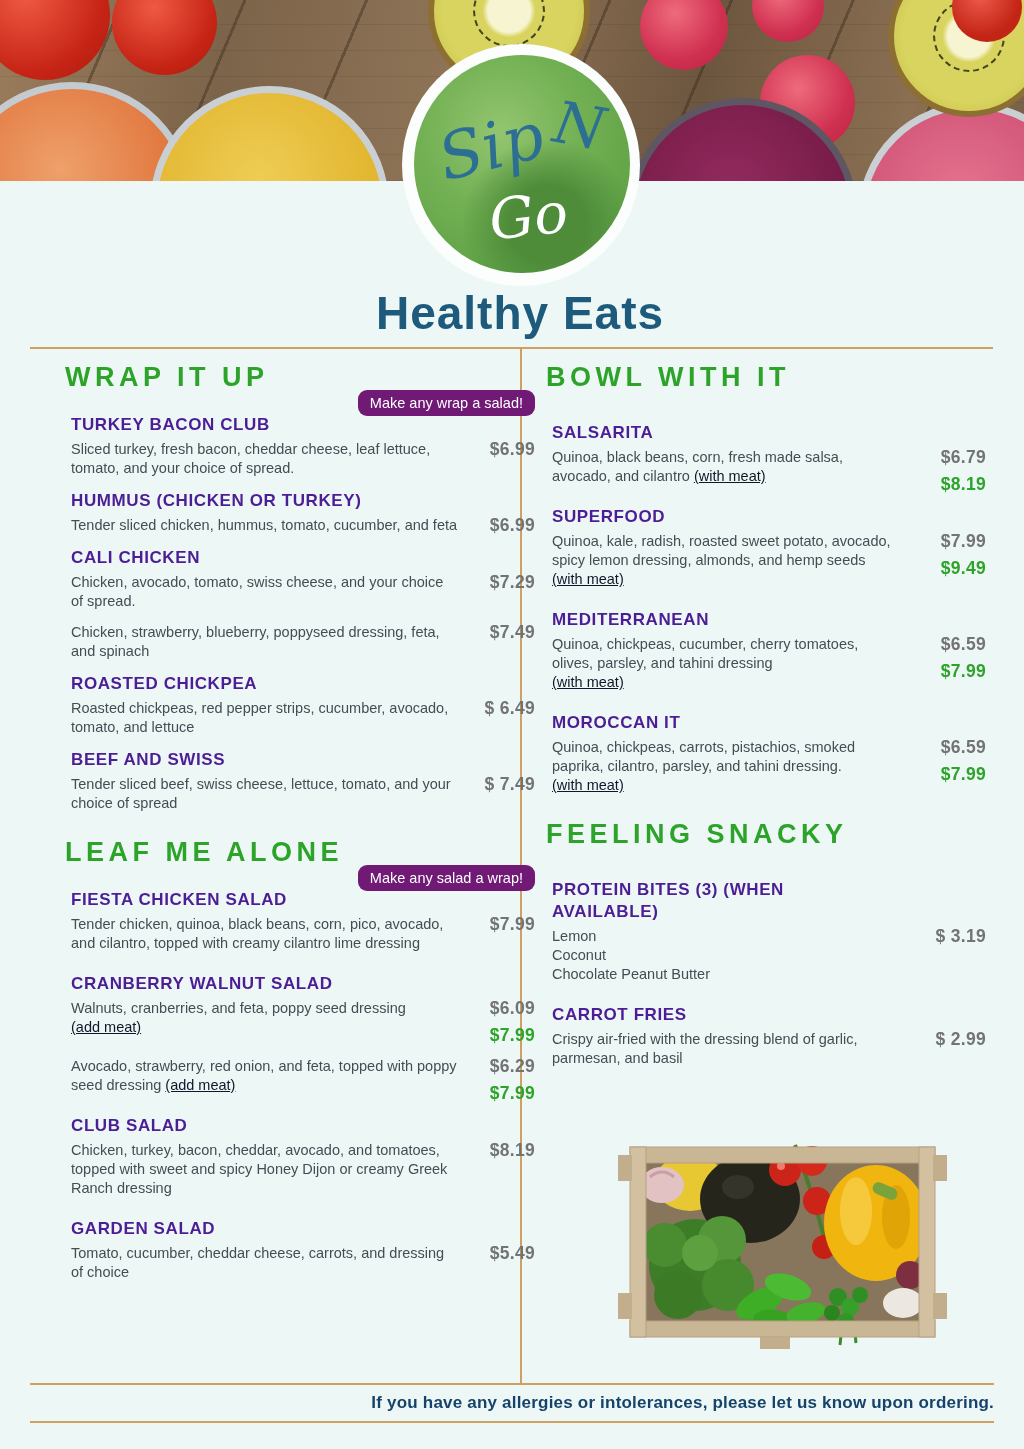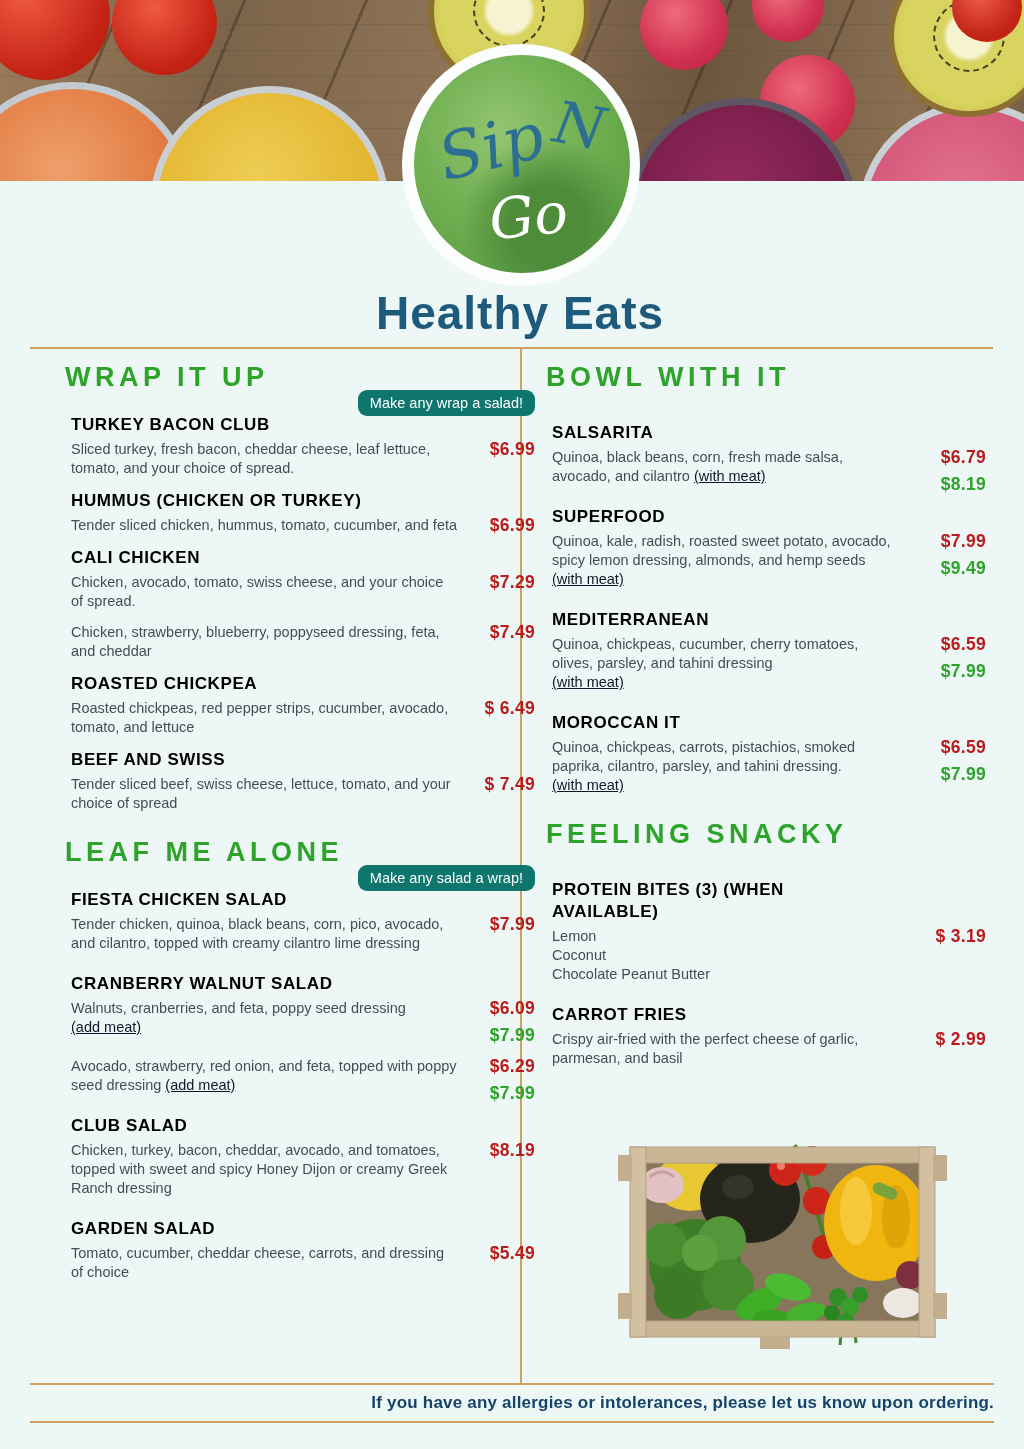--- a/index.html
+++ b/index.html
@@ -47,40 +47,40 @@
   .vline{position:absolute;left:520px;top:348px;width:2px;height:1036px;background:#cfa05f;}
 
   
   .col{position:absolute;top:360px;}
   .col-left{left:36px;width:470px;margin-left:29px;}
   .col-right{left:546px;width:440px;}
   .sec-head{position:relative;height:48px;margin-bottom:6px;}
   .col-right .sec-head{margin-bottom:14px;}
   .sec-2{margin-top:22px;}
   .heading{margin:0;font-size:27px;line-height:34px;font-weight:bold;letter-spacing:4.5px;color:#2da32a;}
-  .badge{position:absolute;right:0;bottom:-8px;background:#0f766e;color:#ffffff;
+  .badge{position:absolute;right:0;bottom:-8px;background:#701a75;color:#ffffff;
     font-size:14.5px;padding:5px 12px;border-radius:9px;white-space:nowrap;}
 
   .item{position:relative;margin-bottom:12px;}
   .sec-salads .item{margin-bottom:20px;}
   .col-right .sec-bowls .item{margin-bottom:20px;}
   .col-right .sec-snacks .item{margin-bottom:20px;}
-  .iname{margin:0 0 4px 0;font-size:17px;line-height:22px;font-weight:bold;letter-spacing:.6px;color:#000000;}
+  .iname{margin:0 0 4px 0;font-size:17px;line-height:22px;font-weight:bold;letter-spacing:.6px;color:#4c1d95;}
   .col-left .iname{padding-left:6px;}
   .col-right .iname{padding-left:6px;}
   .irow{position:relative;}
   .idesc{margin:0;font-size:14.5px;line-height:19px;color:#444d54;}
   .col-left .idesc{width:388px;padding-left:6px;}
   .col-right .idesc{width:348px;padding-left:6px;}
   .note{color:#0f172a;text-decoration:underline;}
   .note.block{display:block;}
   .fl{display:block;}
   .iprice{position:absolute;right:0;top:-4px;text-align:right;}
   .iprice span{display:block;font-size:17.5px;line-height:27px;font-weight:bold;letter-spacing:.3px;}
-  .p-blue{color:#b91c1c;}
+  .p-blue{color:#737373;}
   .p-green{color:#2da32a;}
 
   
   .veg{position:absolute;left:610px;top:1125px;}
 
   
   .footer{position:absolute;left:30px;top:1383px;width:964px;}
   .footer .rule{height:2px;background:#cfa05f;}
   .footer p{margin:8px 0;text-align:right;font-size:17px;font-weight:bold;color:#16436a;letter-spacing:.2px;}
 </style>
@@ -154,21 +154,21 @@
         <div class="irow">
           <p class="idesc"><span>Chicken, avocado, tomato, swiss cheese, and your choice of spread.</span></p>
           <div class="iprice">
               <span class="p-blue">$7.29</span>
             </div>
         </div>
       </article>
 
       <article class="item">
         <div class="irow">
-          <p class="idesc"><span>Chicken, strawberry, blueberry, poppyseed dressing, feta, and cheddar</span></p>
+          <p class="idesc"><span>Chicken, strawberry, blueberry, poppyseed dressing, feta, and spinach</span></p>
           <div class="iprice">
               <span class="p-blue">$7.49</span>
             </div>
         </div>
       </article>
 
       <article class="item">
         <h3 class="iname">ROASTED CHICKPEA</h3>
         <div class="irow">
           <p class="idesc"><span>Roasted chickpeas, red pepper strips, cucumber, avocado, tomato, and lettuce</span></p>
@@ -315,21 +315,21 @@
           </p>
           <div class="iprice">
               <span class="p-blue">$ 3.19</span>
             </div>
         </div>
       </article>
 
       <article class="item">
         <h3 class="iname">CARROT FRIES</h3>
         <div class="irow">
-          <p class="idesc"><span>Crispy air-fried with the perfect cheese of garlic, parmesan, and basil</span></p>
+          <p class="idesc"><span>Crispy air-fried with the dressing blend of garlic, parmesan, and basil</span></p>
           <div class="iprice">
               <span class="p-blue">$ 2.99</span>
             </div>
         </div>
       </article>
     </section>
   </div>
 
   <svg class="veg" width="345" height="232" viewBox="0 0 345 232">
     <rect x="28" y="30" width="289" height="172" fill="#9c8a6d"></rect>

